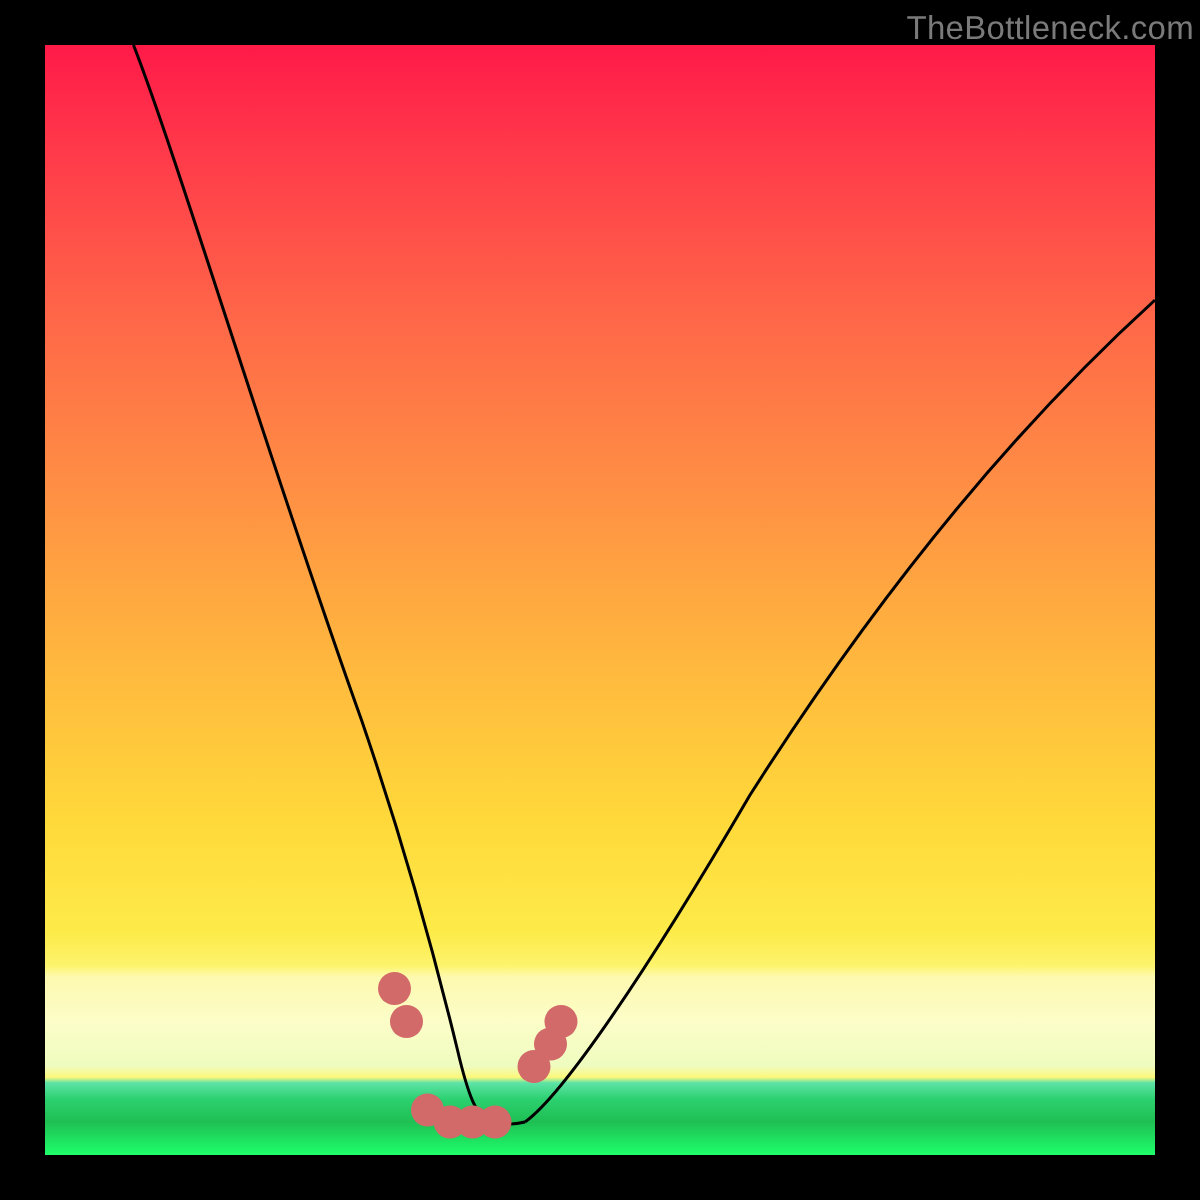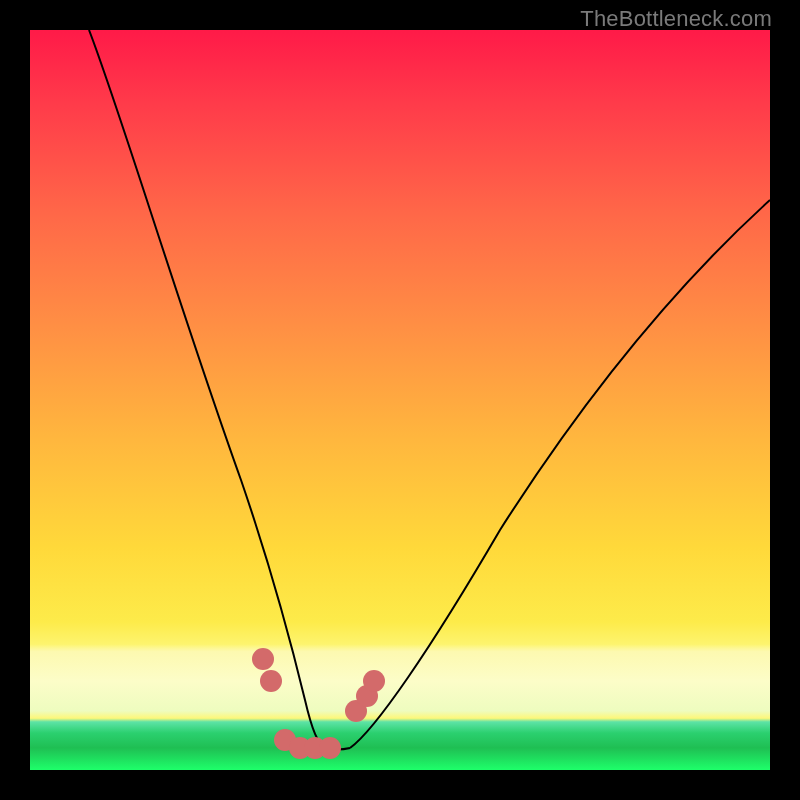--- a/index.html
+++ b/index.html
@@ -71,21 +71,21 @@
     top: 0;
     width: 100%;
     height: 100%;
   }
   .dot {
     fill: #d36a6a;
   }
   .watermark {
     position: absolute;
     top: 6px;
-    right: 28px;
+    right: 4px;
     color: #7a7a7a;
     font-size: 22px;
     letter-spacing: 0.2px;
     user-select: none;
   }
 </style>
 </head>
 <body>
 
 <div class="frame">

